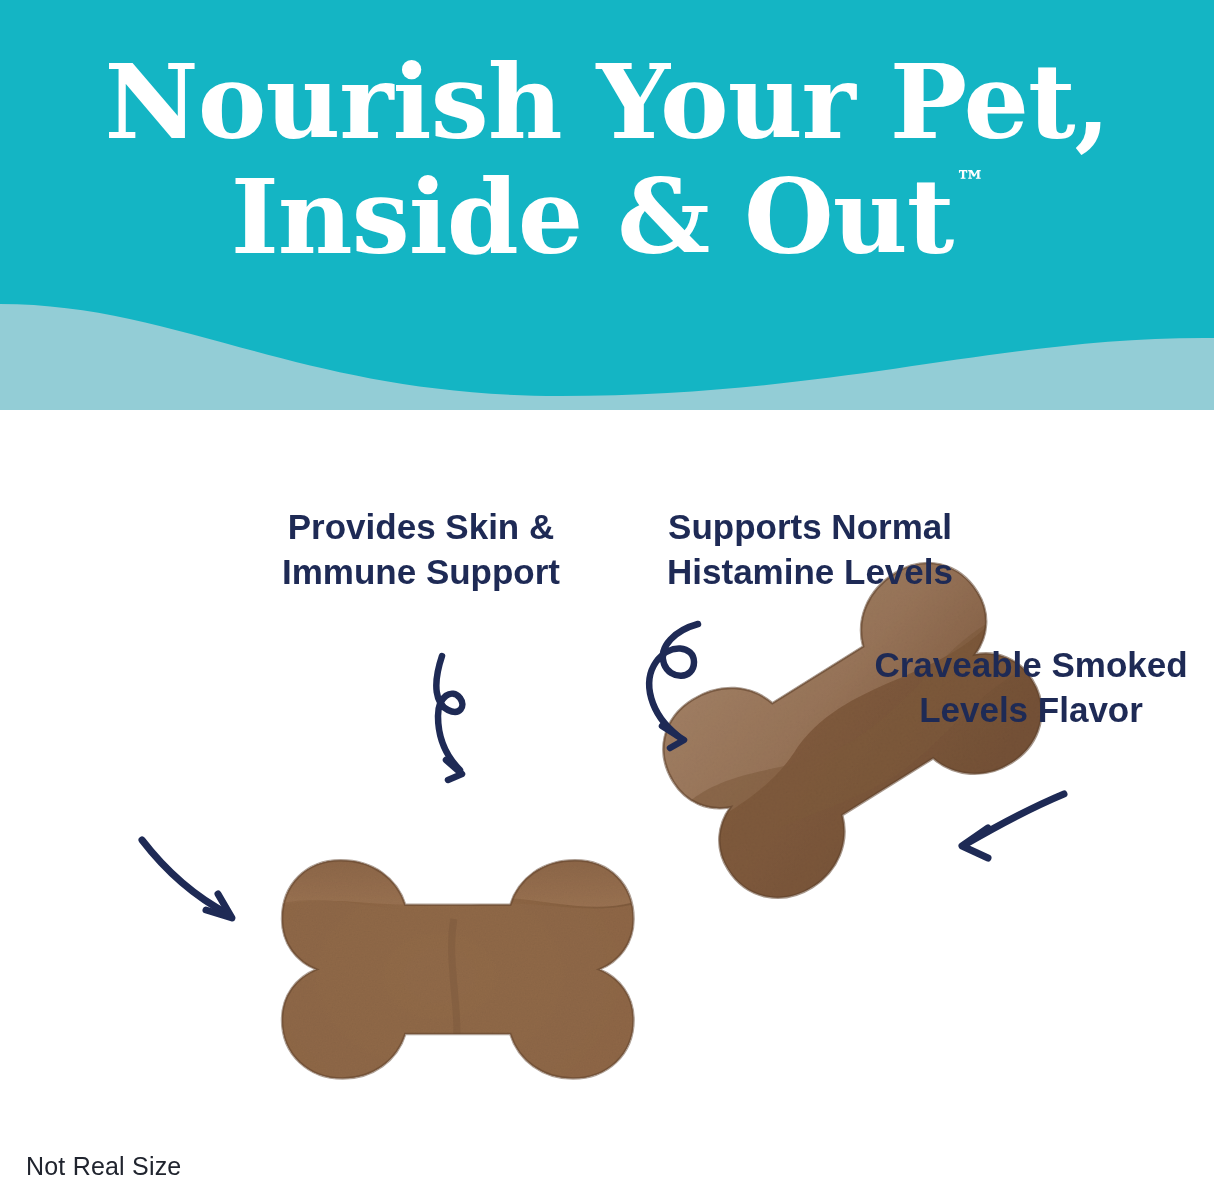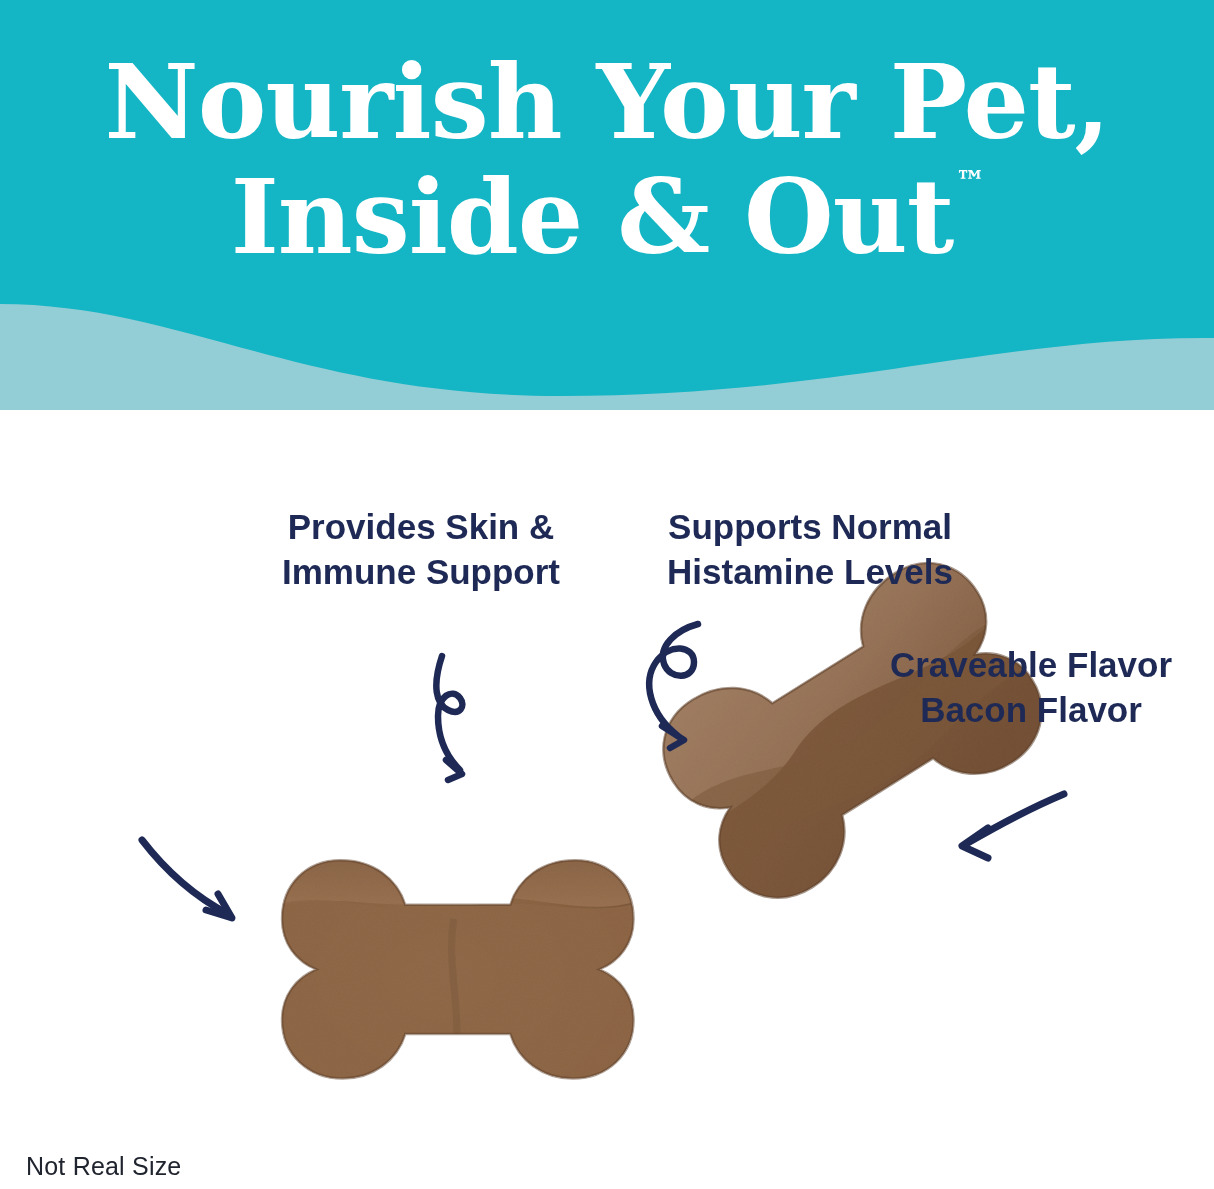--- a/index.html
+++ b/index.html
@@ -218,21 +218,21 @@
       </g>
       <use href="#bonePath" fill="none" stroke="#5d4029" stroke-width="2.5" opacity="0.5"></use>
     </g>
   </svg>
 
   <div class="callout" id="label-skin-immune">Provides Skin &amp; Immune Support</div>
 
   <div class="callout" id="label-histamine">Supports Normal Histamine Levels</div>
 
 
-  <div class="callout" id="label-bacon">Craveable Flavor Bacon Flavor</div>
+  <div class="callout" id="label-bacon">Craveable Smoked Levels Flavor</div>
 
   <svg class="arrow-svg" id="arrow-skin-immune" width="80" height="140" viewBox="0 0 80 140">
     <g fill="none" stroke="#1e2a55" stroke-width="6.5" stroke-linecap="round" stroke-linejoin="round">
       <path d="M24 6 C 14 36, 18 54, 30 60 C 42 66, 48 56, 42 48 C 34 38, 20 46, 20 66 C 20 88, 28 106, 42 120"></path>
       <path d="M28 110 L44 124 L30 130"></path>
     </g>
   </svg>
 
   <svg class="arrow-svg" id="arrow-histamine" width="110" height="145" viewBox="0 0 110 145">
     <g fill="none" stroke="#1e2a55" stroke-width="6.5" stroke-linecap="round" stroke-linejoin="round">

